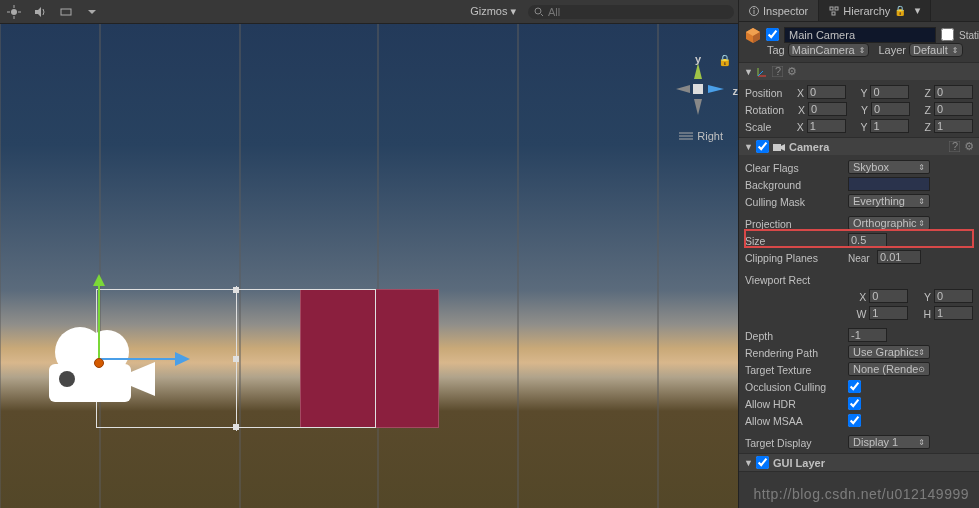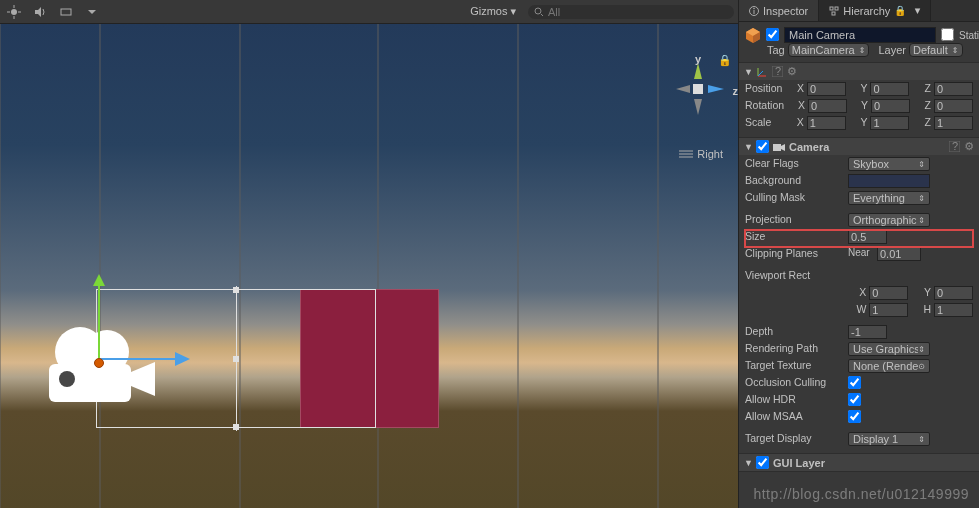--- a/index.html
+++ b/index.html
@@ -28,21 +28,21 @@
 .cam-icon { position:absolute; left:35px; top:290px; width:125px; height:95px; }
 .axis-y { position:absolute; left:92px; top:250px; }
 .axis-x { position:absolute; left:100px; top:326px; }
 .pivot { position:absolute; left:94px; top:334px; width:10px; height:10px; background:#d45a00; border-radius:50%; border:1px solid #9b3d00; }
 .pink-sq { position:absolute; left:100px; top:312px; width:22px; height:22px; background:#f3b9b9; opacity:.7; }
 
 .compass { position:absolute; right:10px; top:35px; width:60px; text-align:center; }
 .compass .lbl { position:absolute; color:#ccc; font-weight:bold; }
 .compass .lock { position:absolute; right:-4px; top:-5px; color:#aaa; }
 
-.persp-label { position:absolute; right:15px; top:124px; display:flex; align-items:center; gap:4px; color:#bbb; }
+.persp-label { position:absolute; right:15px; top:106px; display:flex; align-items:center; gap:4px; color:#bbb; }
 .persp-label svg { display:block; }
 
 
 .panel { width:241px; background:#383838; border-left:1px solid #222; display:flex; flex-direction:column; }
 .tabs { height:22px; background:#303030; display:flex; border-bottom:1px solid #222; }
 .tab { padding:3px 10px; display:flex; align-items:center; gap:4px; background:#2a2a2a; border-right:1px solid #222; cursor:pointer; }
 .tab.active { background:#383838; }
 .tab .lock-icon { margin-left:auto; color:#666; font-size:10px; }
 
 .obj-header { padding:5px 6px; border-bottom:1px solid #2d2d2d; }
@@ -53,21 +53,21 @@
 .tag-pop, .layer-pop { background:#515151; border:1px solid #222; padding:0 3px; height:14px; display:flex; align-items:center; border-radius:4px; cursor:pointer; }
 .tag-pop .arr, .layer-pop .arr { margin-left:4px; font-size:8px; }
 .chk input { margin:0; }
 
 .component { border-bottom:1px solid #2d2d2d; }
 .comp-head { display:flex; align-items:center; padding:2px 5px; background:#414141; gap:4px; }
 .comp-head .fold { font-size:9px; cursor:pointer; width:8px; }
 .comp-head .title { flex:1; font-weight:bold; }
 .comp-head .gear { color:#888; cursor:pointer; }
 .comp-body { padding:2px 6px 4px 6px; }
-.row { display:flex; align-items:flex-start; height:17px; gap:3px; }
+.row { display:flex; align-items:flex-end; height:17px; gap:3px; }
 .row .label { width:100px; font-size:10.5px; }
 .row .sublabel { width:20px; text-align:right; font-size:10.5px; }
 .row input[type=text] { background:#494949; border:1px solid #222; width:39px; height:14px; padding:0 2px; color:#c0c0c0; }
 .row .wide { width:72px; }
 .popup { background:#515151; border:1px solid #222; width:82px; height:14px; padding:0 4px; font-size:10px; display:flex; align-items:center; border-radius:2px; cursor:pointer; }
 .popup .arr { margin-left:auto; font-size:8px; }
 .colorfield { width:82px; height:14px; background:#2a334c; border:1px solid #222; cursor:pointer; }
 .highlight { outline:2px solid #d94848; outline-offset:-1px; background:rgba(217,72,72,.05); }
 
 .row.indent .label { padding-left:11px; width:100px; }

